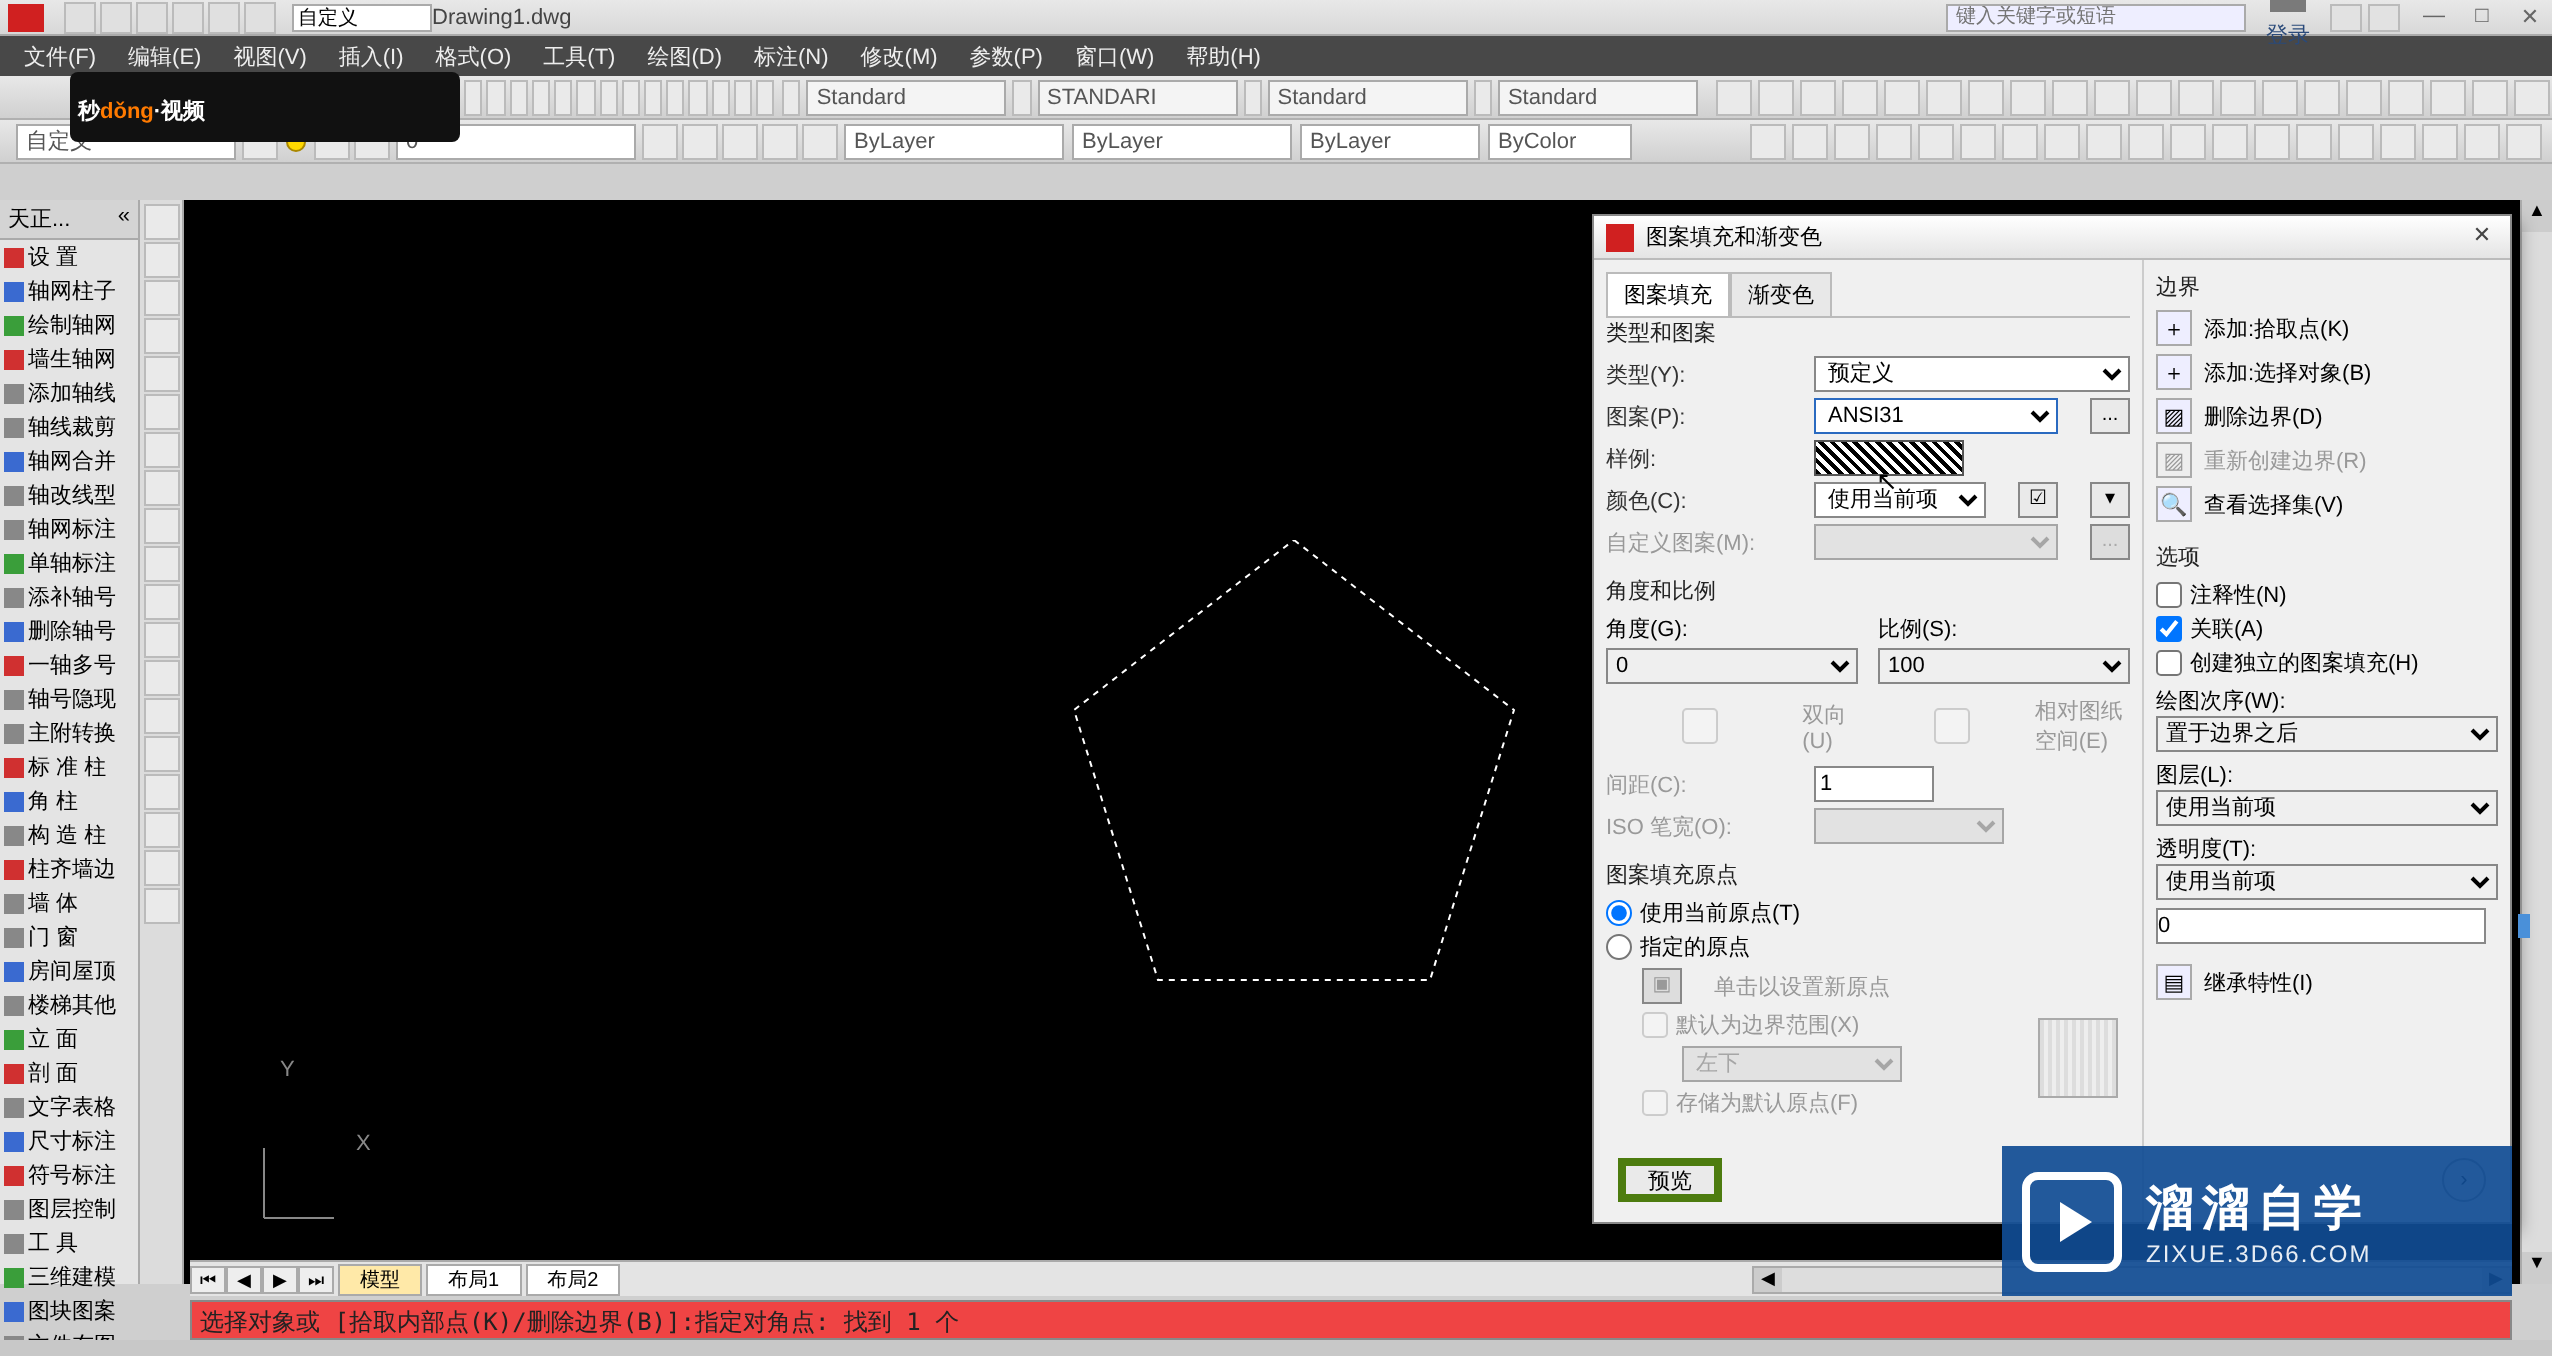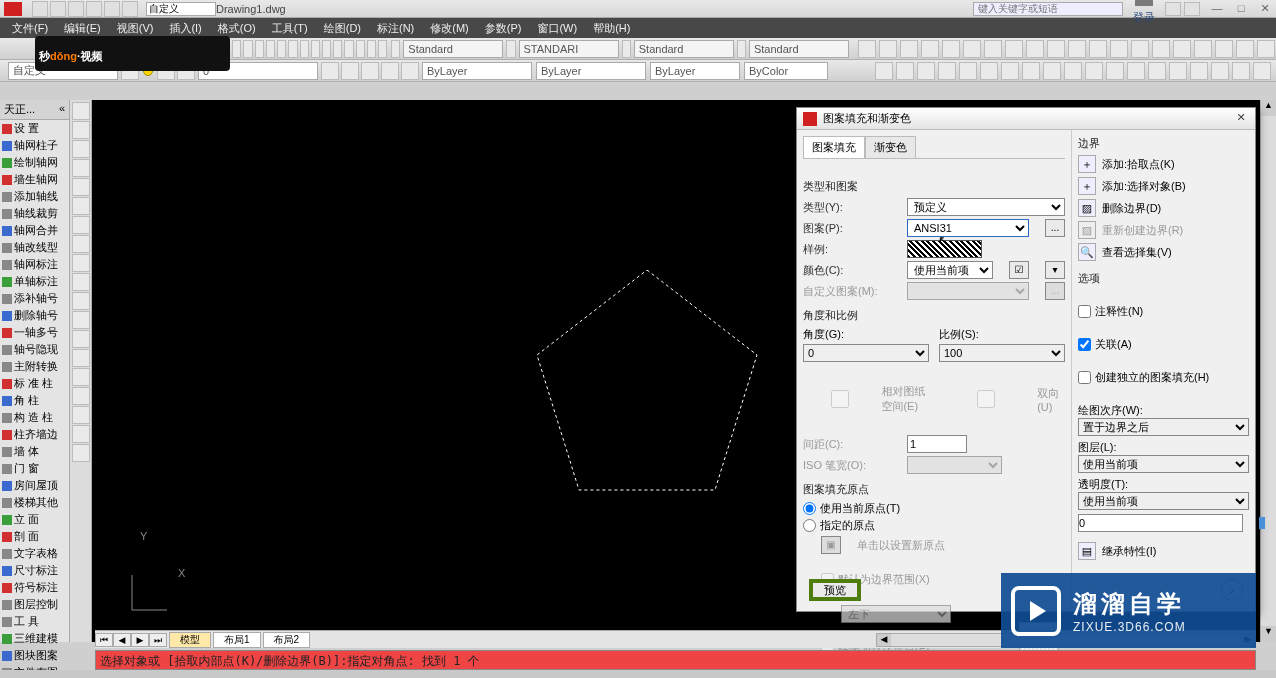--- a/index.html
+++ b/index.html
@@ -75,21 +75,21 @@
 
 .dialog { position: absolute; top: 107px; right: 20px; width: 460px; height: 505px; background: #f0f0f0; border: 1px solid #888; box-shadow: 4px 4px 8px rgba(0,0,0,0.35); }
 .dlg-title { height: 22px; background: linear-gradient(#fff,#e4e4e4); display: flex; align-items: center; padding: 0 6px; border-bottom: 1px solid #bbb; }
 .dlg-title .a-ico { width: 14px; height: 14px; background: #d02020; margin-right: 6px; }
 .dlg-title .close { margin-left: auto; width: 16px; height: 16px; text-align: center; cursor: pointer; color: #444; }
 
 .dlg-body { display: flex; height: calc(100% - 22px); }
 .dlg-left { width: 275px; padding: 6px; border-right: 1px solid #ccc; }
 .dlg-right { flex: 1; padding: 6px; }
 
-.tabs { display: flex; border-bottom: 1px solid #bbb; margin-bottom: 20px; }
+.tabs { display: flex; border-bottom: 1px solid #bbb; margin-bottom: 0; }
 .tabs .tab { padding: 3px 8px; border: 1px solid #bbb; border-bottom: none; background: #e8e8e8; font-size: 11px; }
 .tabs .tab.active { background: #fff; }
 
 .group { margin-bottom: 8px; }
 .group-title { font-size: 11px; color: #222; margin-bottom: 4px; }
 .row { display: flex; align-items: center; margin: 3px 0; gap: 16px; }
 .row label { width: 88px; font-size: 11px; color: #333; }
 .row label.disabled { color: #999; }
 .row select, .row input[type=text] { flex: 1; height: 18px; border: 1px solid #888; background: #fff; font-size: 11px; padding: 0 2px; }
 .row select:disabled, .row input:disabled { background: #ddd; color: #888; }
@@ -104,21 +104,21 @@
 .radio-row input { margin: 0; }
 
 .origin-sub { margin-left: 18px; color: #999; }
 .origin-preview { width: 40px; height: 40px; background: repeating-linear-gradient(90deg,#ddd,#ddd 2px,#eee 2px,#eee 4px), repeating-linear-gradient(0deg,#ddd,#ddd 2px,#eee 2px,#eee 4px); border: 1px solid #aaa; float: right; margin-top: -52px; margin-right: 6px; }
 
 .dlg-right .rgroup { margin-bottom: 10px; }
 .dlg-right .rrow { display: flex; align-items: center; gap: 6px; margin: 4px 0; font-size: 11px; }
 .dlg-right .rrow .r-ico { width: 18px; height: 18px; border: 1px solid #aaa; background: #eef; display: flex; align-items: center; justify-content: center; }
 .dlg-right .rrow.dim { color: #999; }
 .dlg-right .rrow.dim .r-ico { background: #eee; }
-.chk { display: flex; align-items: center; gap: 4px; margin: 18px 0; font-size: 11px; }
+.chk { display: flex; align-items: center; gap: 4px; margin: 2px 0; font-size: 11px; }
 
 .dlg-right select, .dlg-right input[type=text] { width: 100%; height: 18px; border: 1px solid #888; font-size: 11px; }
 .spin-row { display: flex; align-items: center; gap: 6px; }
 .spin-row input { width: 40px; }
 .slider { flex: 1; height: 6px; background: #ccc; position: relative; }
 .slider .sthumb { position: absolute; left: 10px; top: -3px; width: 6px; height: 12px; background: #4a90d9; }
 
 .preview-btn { position: absolute; bottom: 10px; left: 12px; width: 52px; height: 22px; border: 4px solid #4d7c0f; background: #eaeaea; font-size: 11px; }
 .expand-btn { position: absolute; bottom: 10px; right: 12px; width: 22px; height: 22px; border: 1px solid #888; background: #eaeaea; border-radius: 11px; font-size: 11px; text-align: center; line-height: 20px; }
 
@@ -255,21 +255,21 @@
   <span class="ico"></span>
   <input class="combo" style="width: 120px;" value="0">
   <span class="ico"></span>
     <span class="ico"></span>
     <span class="ico"></span>
     <span class="ico"></span>
     <span class="ico"></span>
   <input class="combo" style="width: 110px;" value="ByLayer">
   <input class="combo" style="width: 110px;" value="ByLayer">
   <input class="combo" style="width: 90px;" value="ByLayer">
-  <input class="combo" style="width: 84px;" value="ByColor">
+  <input class="combo" style="width: 72px;" value="ByColor">
   <div class="right-span">
     <span class="ico"></span>
       <span class="ico"></span>
       <span class="ico"></span>
       <span class="ico"></span>
       <span class="ico"></span>
       <span class="ico"></span>
       <span class="ico"></span>
       <span class="ico"></span>
       <span class="ico"></span>
@@ -516,25 +516,25 @@
 
       <div class="group">
         <div class="group-title">角度和比例</div>
         <div class="half-row">
           <div><label>角度(G):</label><select><option>0</option></select></div>
           <div><label>比例(S):</label><select><option>100</option></select></div>
         </div>
         <div class="half-row" style="margin-top:4px">
           <div class="chk">
               <input type="checkbox" disabled="" style="">
-              <span style="color:#999">相对图纸空间(E)</span>
+              <span style="color:#999">双向(U)</span>
             </div>
           <div class="chk">
               <input type="checkbox" disabled="" style="">
-              <span style="color:#999">双向(U)</span>
+              <span style="color:#999">相对图纸空间(E)</span>
             </div>
         </div>
         <div class="row">
             <label class="disabled">间距(C):</label>
             <input type="text" style="width: 60px; flex: 0 0 auto;" value="1">
           </div>
         <div class="row">
             <label class="disabled">ISO 笔宽(O):</label>
             <select disabled="" style="width:95px;flex:none"></select>
           </div>

